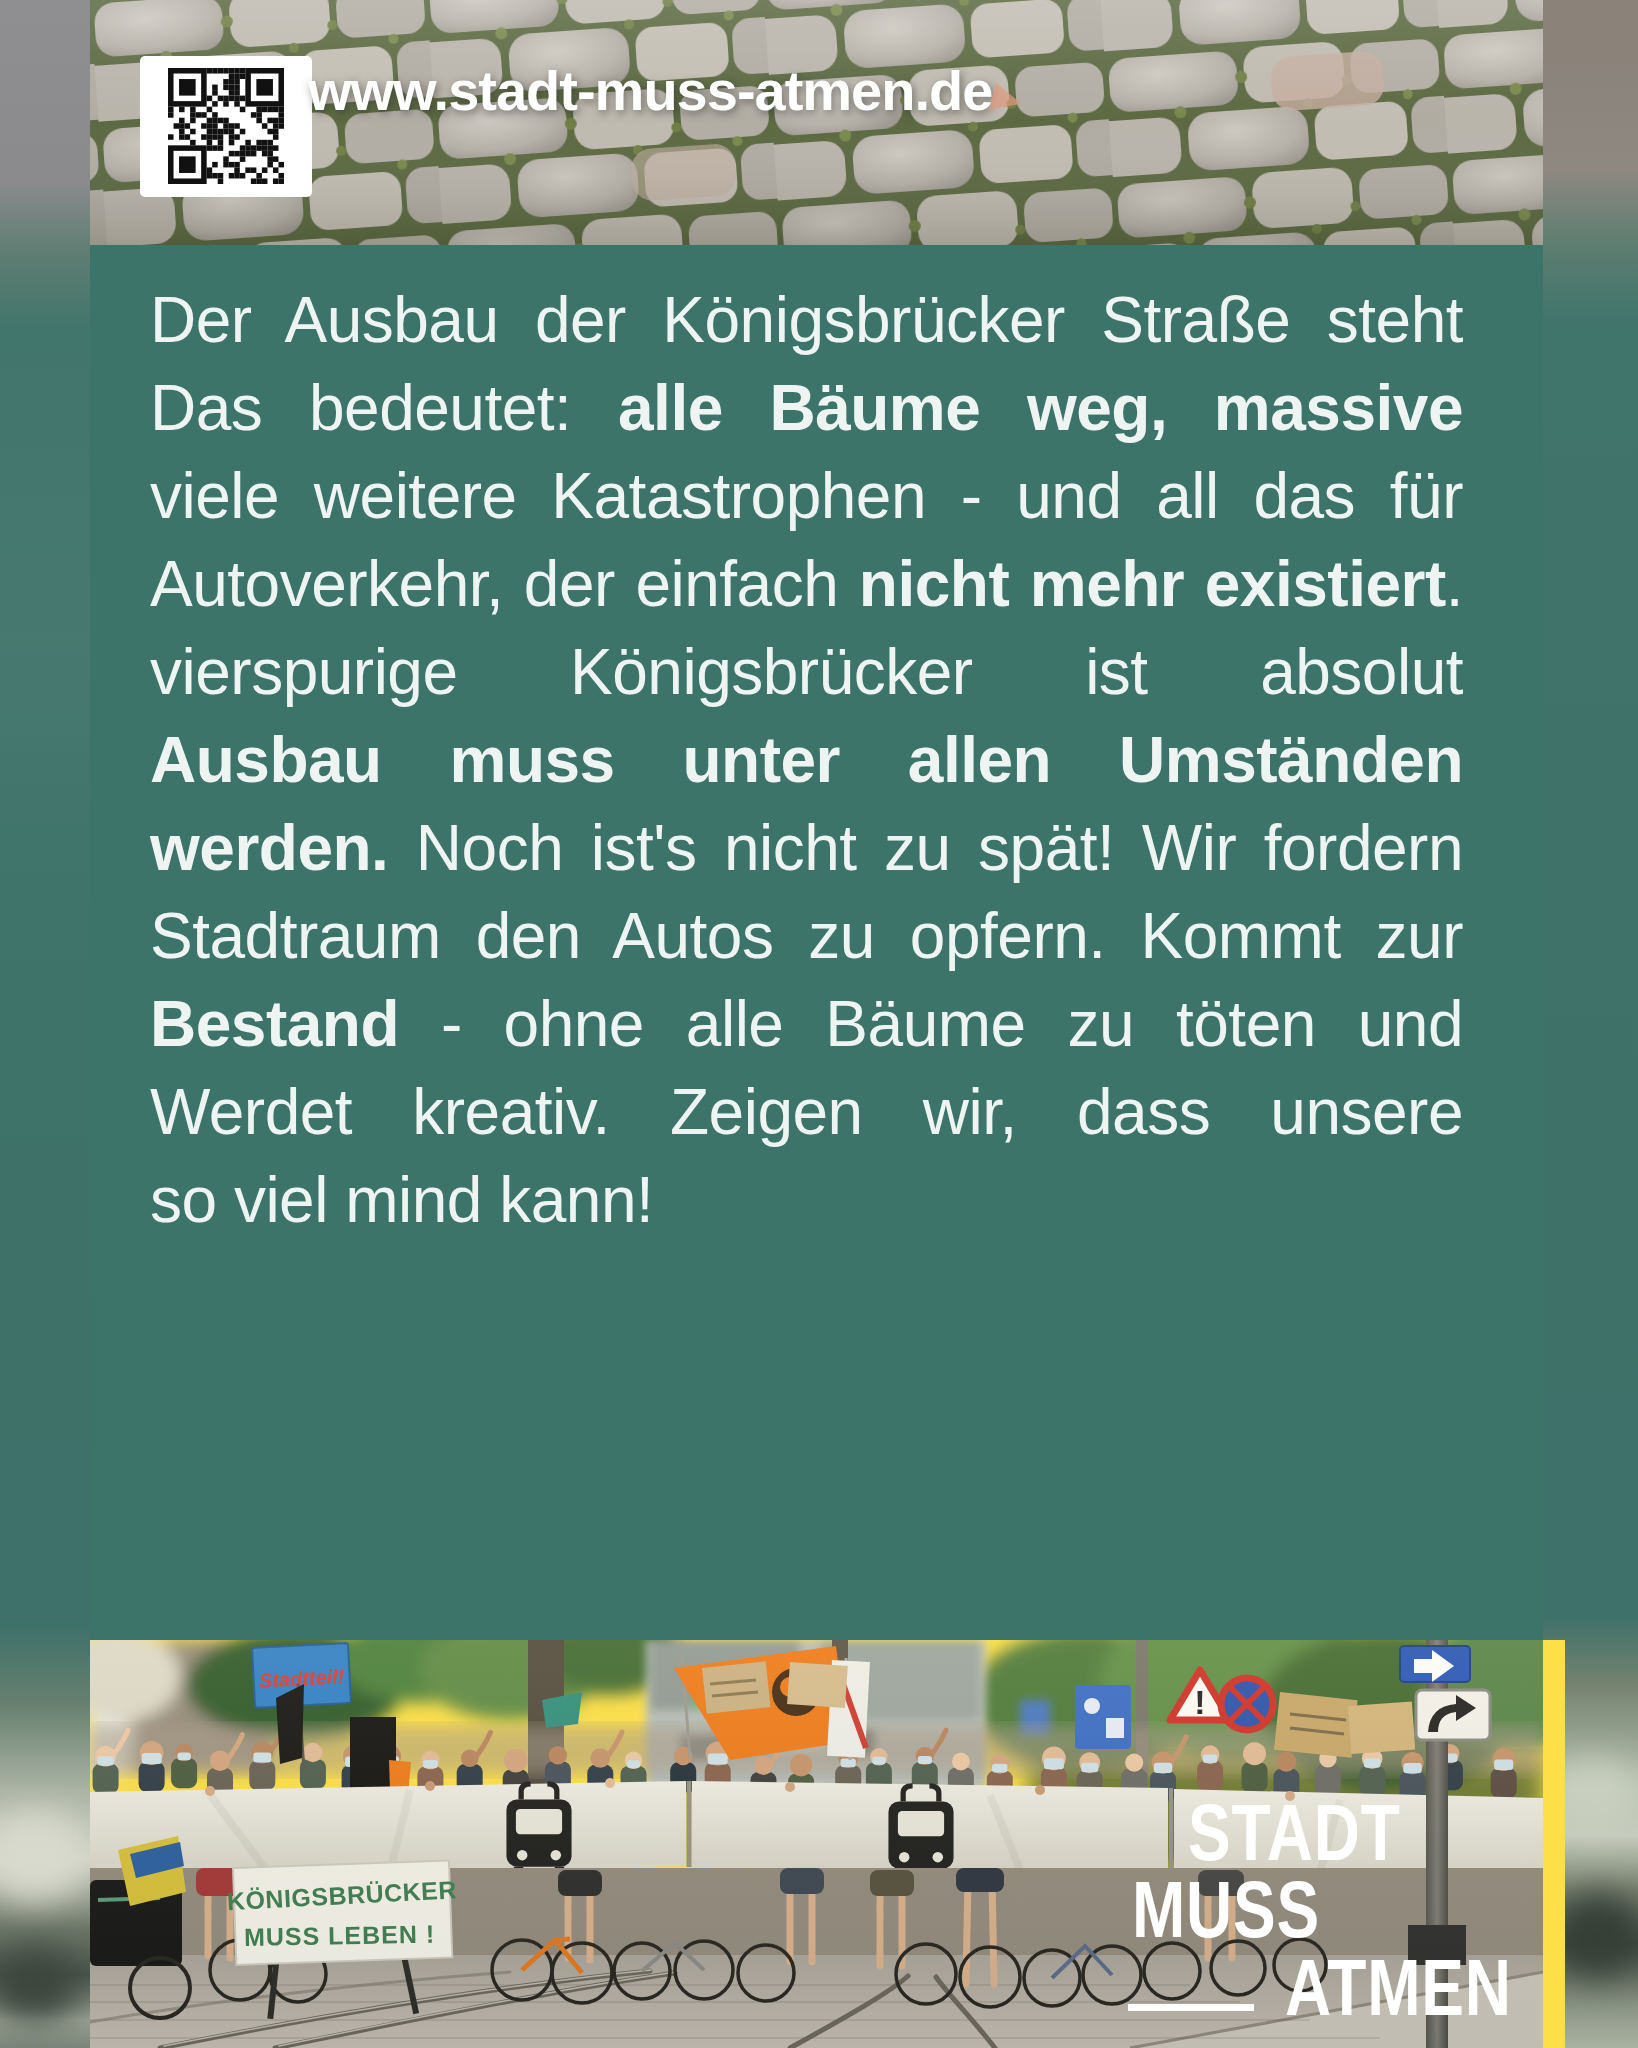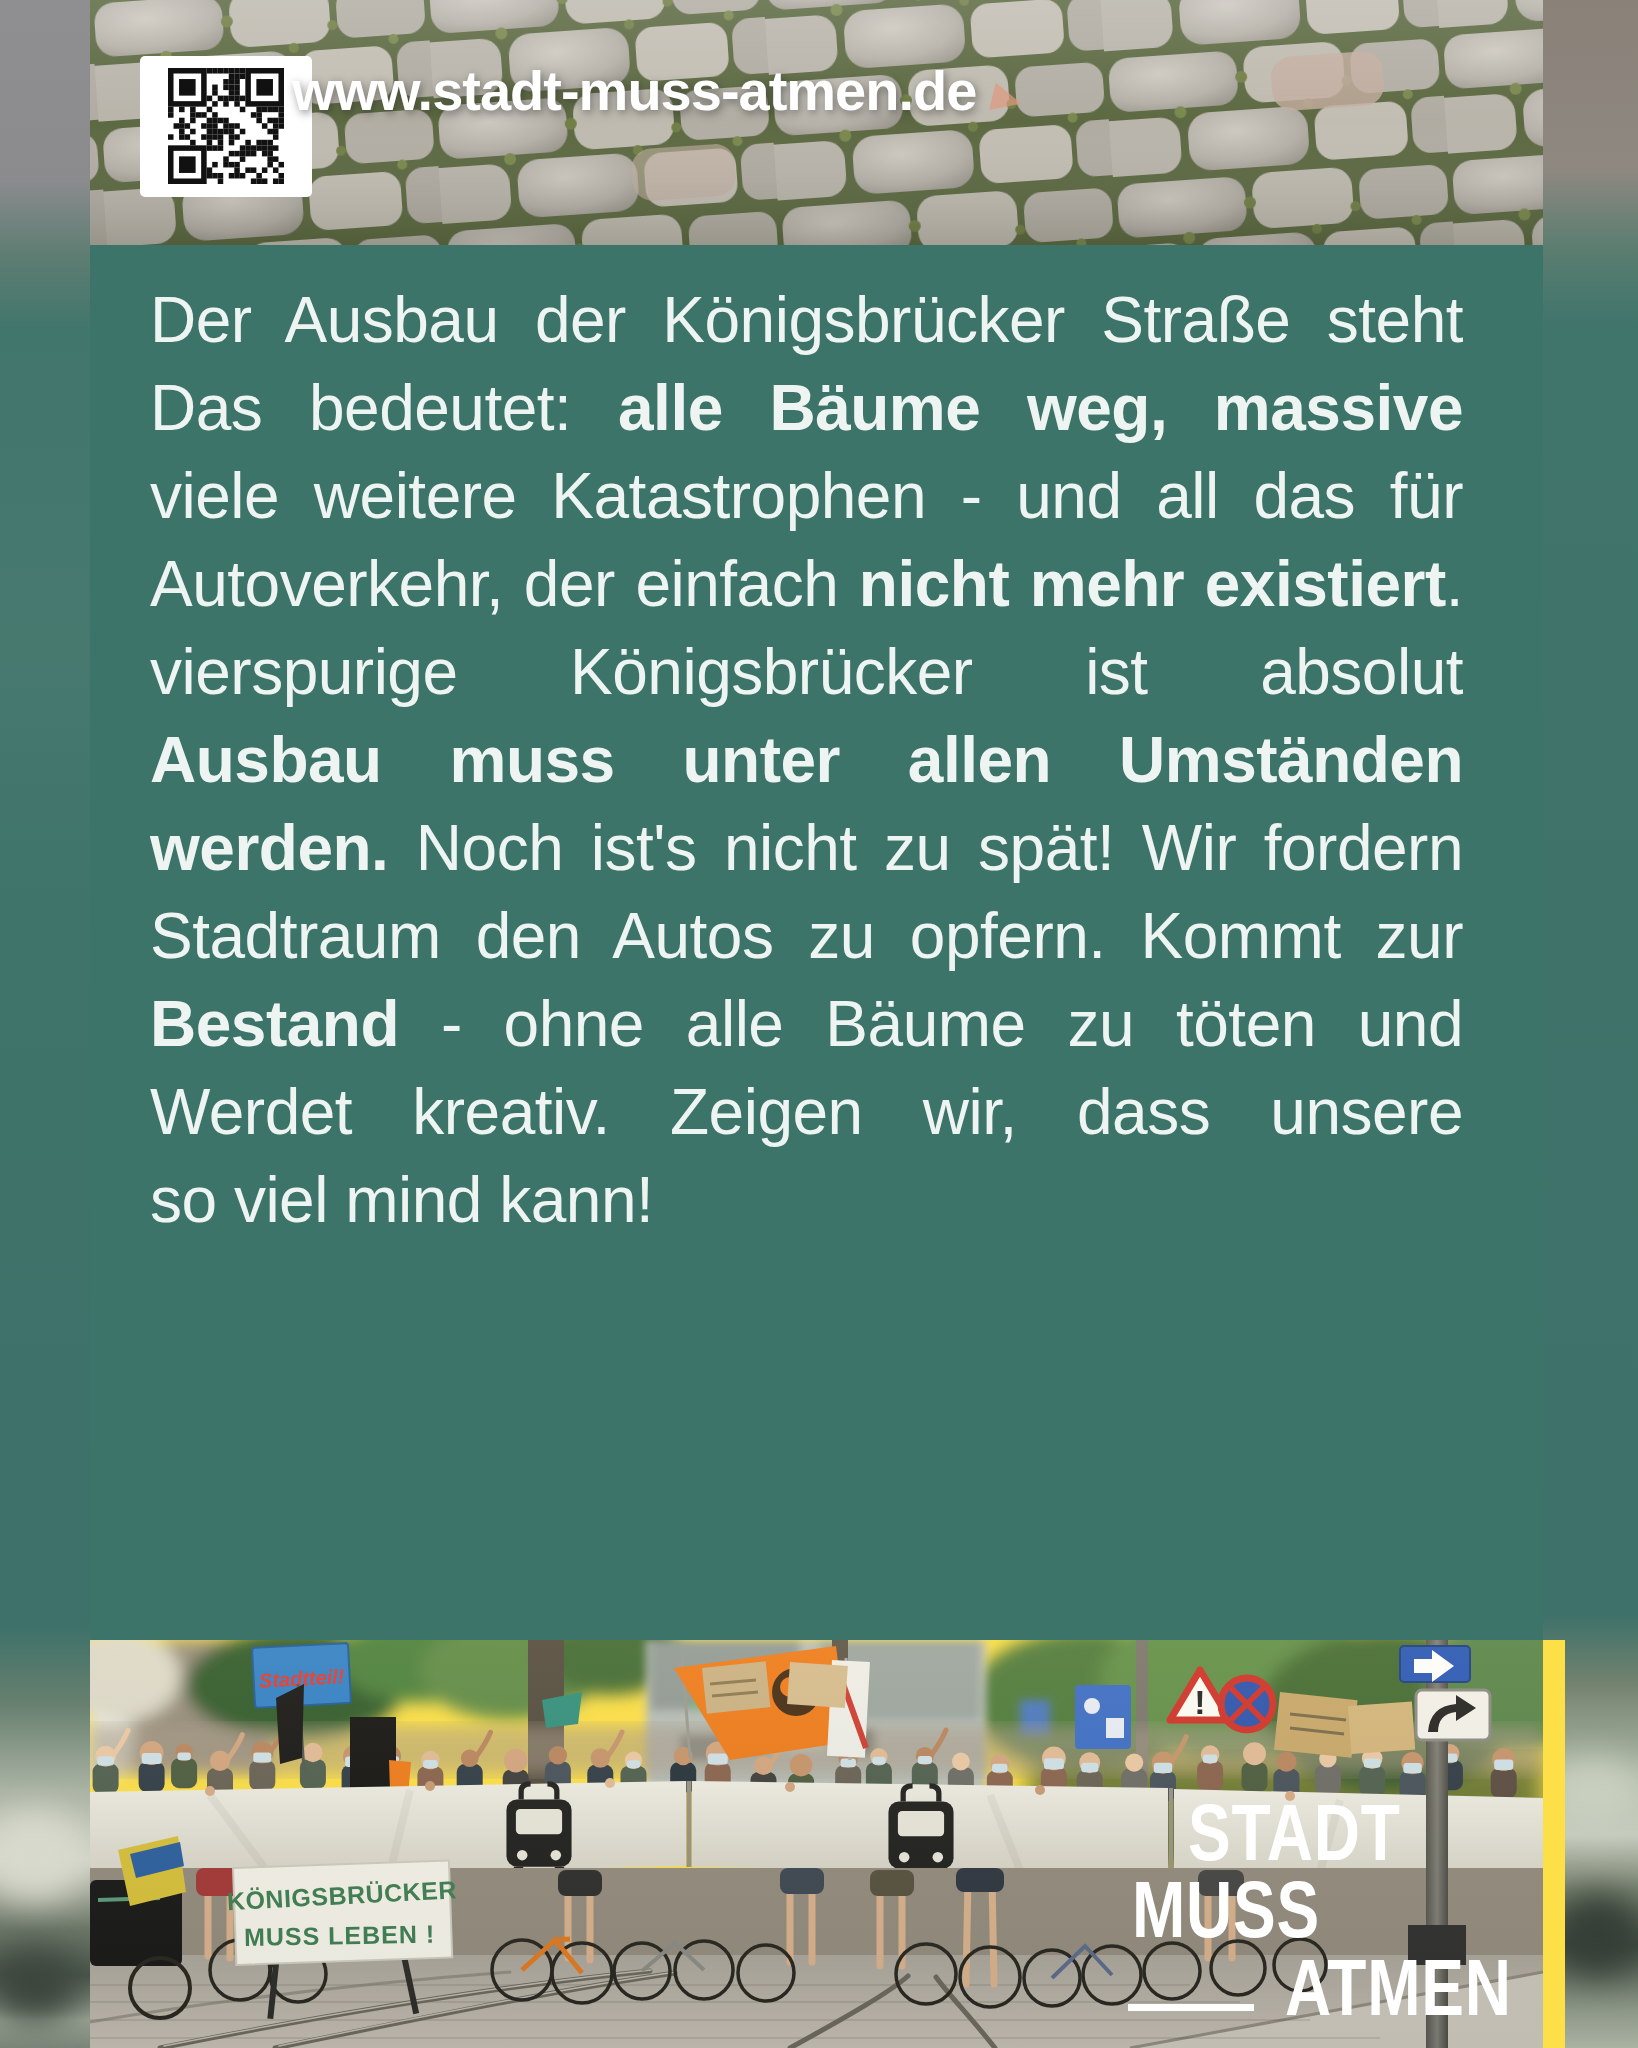--- a/index.html
+++ b/index.html
@@ -15,21 +15,21 @@
   #strip-right{left:1543px;width:95px;background:linear-gradient(180deg,
     #8a8178 0px,#8e8880 170px,#5a7d70 250px,#40756b 325px,#3e7169 1500px,
     #3e7169 1615px,#74836f 1685px,#b2bcab 1780px,#c6ccbd 1835px,#77816f 1890px,
     #414c41 1945px,#8d9787 2010px,#aab3a2 2048px);}
   .blob{position:absolute;border-radius:50%;filter:blur(16px);}
   
   .flyer{position:absolute;left:90px;top:0;width:1453px;height:2048px;}
   .top-photo{position:absolute;left:0;top:0;width:1453px;height:245px;overflow:hidden;}
   .qr-box{position:absolute;left:50px;top:56px;width:172px;height:141px;background:#fff;border-radius:5px;}
   .qr-box svg{position:absolute;left:28px;top:12px;}
-  .url-text{position:absolute;left:202px;top:58px;font-size:56px;font-weight:bold;color:var(--url_white,#fff);
+  .url-text{position:absolute;left:218px;top:58px;font-size:56px;font-weight:bold;color:var(--url_white,#fff);
     letter-spacing:-1px;text-shadow:2px 3px 9px rgba(35,35,35,.5);white-space:nowrap;}
   .url-arrow{position:absolute;left:902px;top:86px;width:0;height:0;opacity:.7;
     border-left:30px solid #e0997f;border-top:14px solid transparent;border-bottom:14px solid transparent;
     transform:rotate(14deg);}
   .green-block{position:absolute;left:0;top:245px;width:1453px;height:1395px;background:var(--flyer_green,#3c746a);}
   .text-block{position:absolute;left:60px;top:31px;width:1313px;}
   .line{height:88px;line-height:88px;font-size:64px;letter-spacing:-0.5px;color:var(--text_white,#eef4f1);
     text-align:justify;text-align-last:justify;overflow:hidden;}
   .line.last{text-align-last:left;}
   .line .b{font-weight:bold;}

